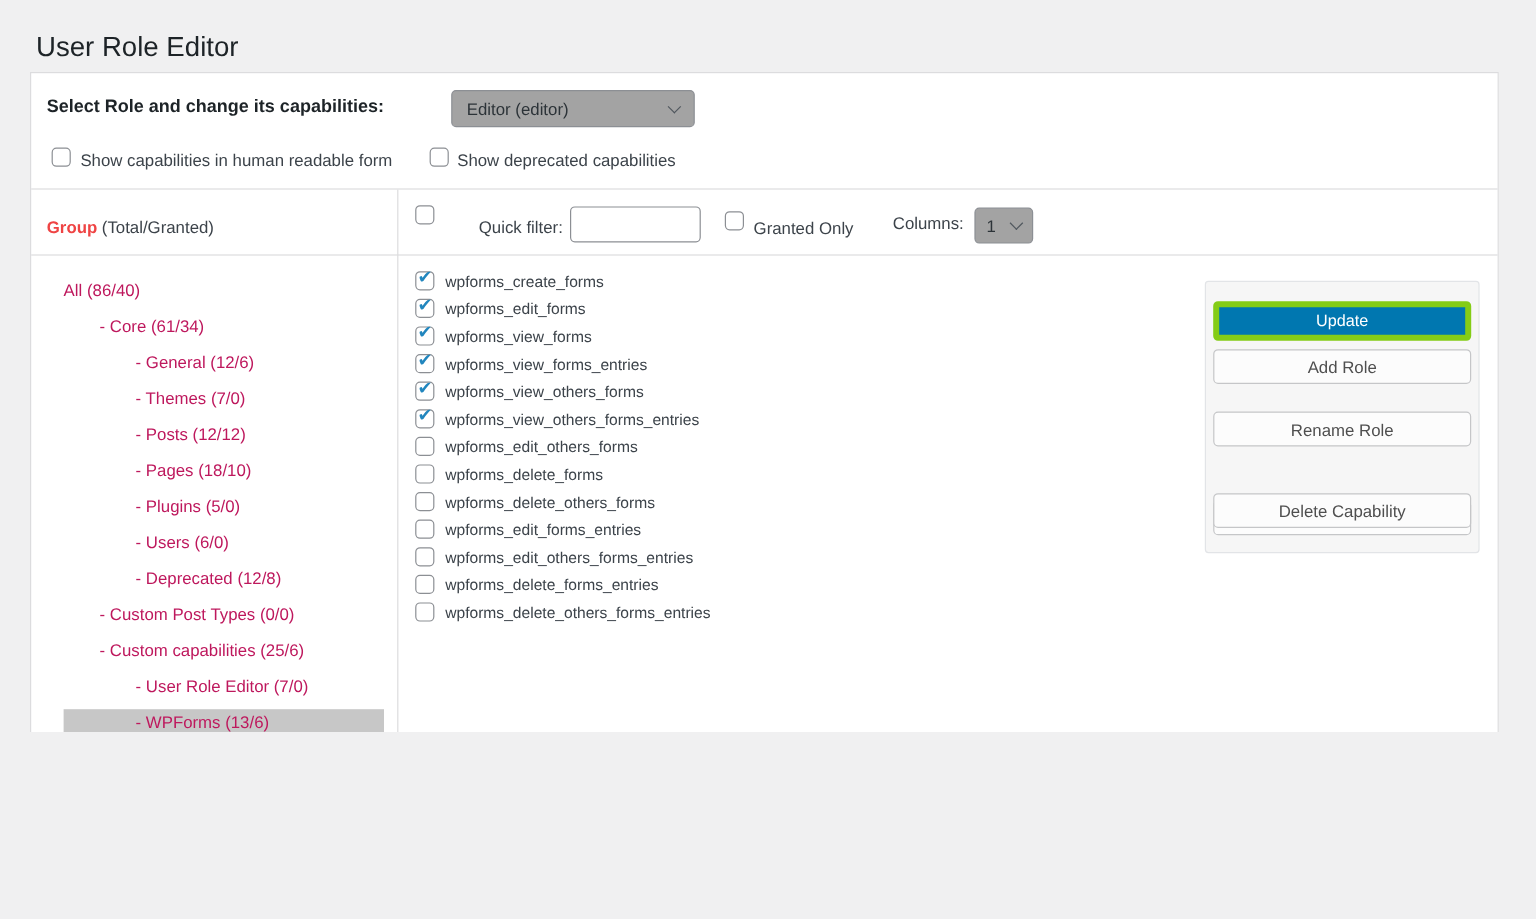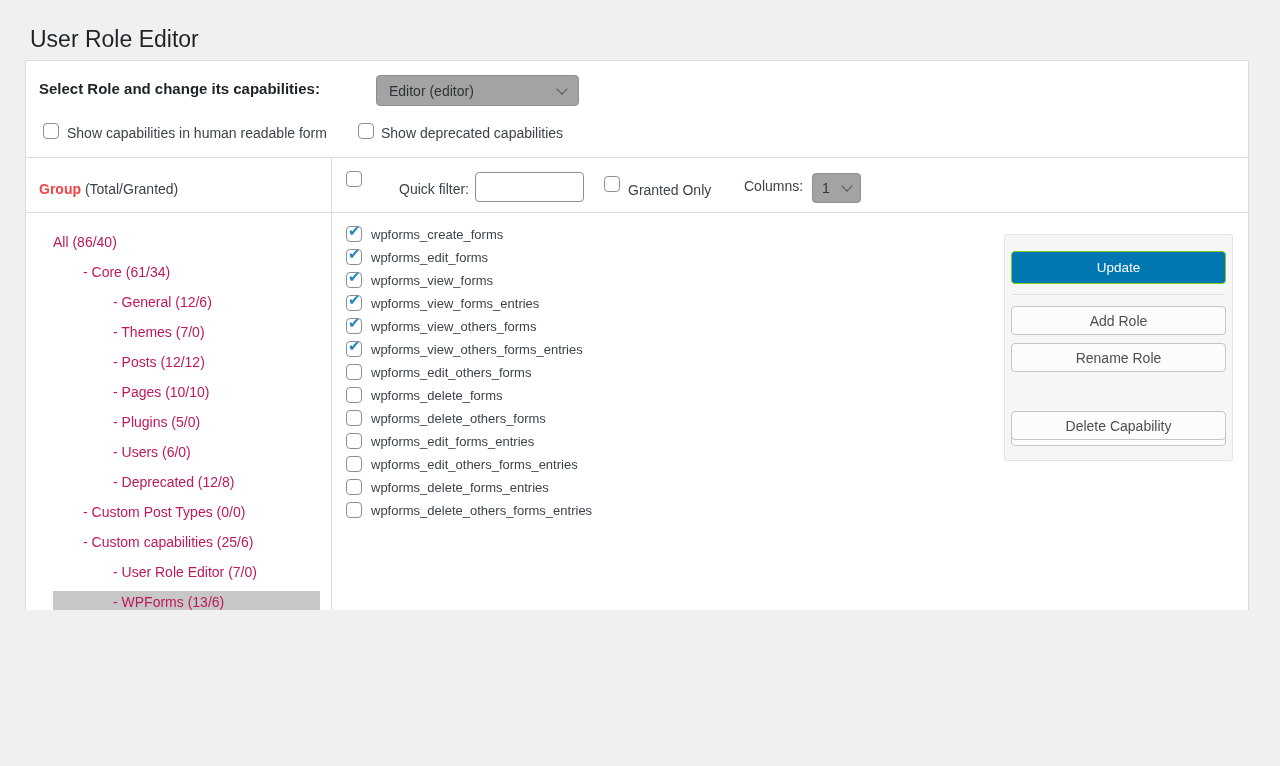--- a/index.html
+++ b/index.html
@@ -50,25 +50,25 @@
   .tree-item.selected { background:var(--selected-row,#c7c7c7); }
 
   
   .caps { position:absolute; left:320px; top:165px; }
   .cap-row { display:flex; align-items:center; height:16px; margin-bottom:7px; }
   .cap-label { margin-left:9px; font-size:13px; color:#3c434a; }
 
   
   .panel { position:absolute; left:978px; top:173px; width:229px; height:227px; background:#f6f6f6; border:1px solid #e2e4e7; border-radius:3px; }
   .btn { display:block; position:absolute; left:6px; width:215px; border-radius:4px; font-family:inherit; font-size:14px; text-align:center; cursor:pointer; }
-  .btn-primary { top:16px; height:33px; background:var(--primary-btn,#0077b0); border:1px solid #84cc16; color:#fff; font-size:13.5px; }
+  .btn-primary { top:16px; height:33px; background:var(--primary-btn,#0077b0); border:5px solid #84cc16; color:#fff; font-size:13.5px; }
   .panel-div { position:absolute; left:8px; top:59px; width:211px; border-top:1px solid #dcdcde; }
   .btn-sec { height:29px; background:#fcfcfc; border:1px solid #c5c6c8; color:#4f4f4f; }
   .btn-sec:nth-of-type(1) { top:71px; }
-  .sec-0 { top:71px;text-align:center; } .sec-1 { top:108px; } .sec-2 { top:140px;margin-top:42px; } .sec-3 { top:176px; }
+  .sec-0 { top:56px;text-align:center; } .sec-1 { top:108px; } .sec-2 { top:140px;margin-top:42px; } .sec-3 { top:176px; }
 </style>
 </head>
 <body>
 
 <div class="screen">
 
   <h1 class="page-title">User Role Editor</h1>
 
   <div class="main-box">
 
@@ -110,21 +110,21 @@
         <div class="tree-item level-2">
           <span>- General (12/6)</span>
         </div>
         <div class="tree-item level-2">
           <span>- Themes (7/0)</span>
         </div>
         <div class="tree-item level-2">
           <span>- Posts (12/12)</span>
         </div>
         <div class="tree-item level-2">
-          <span>- Pages (10/10)</span>
+          <span>- Pages (18/10)</span>
         </div>
         <div class="tree-item level-2">
           <span>- Plugins (5/0)</span>
         </div>
         <div class="tree-item level-2">
           <span>- Users (6/0)</span>
         </div>
         <div class="tree-item level-2">
           <span>- Deprecated (12/8)</span>
         </div>

